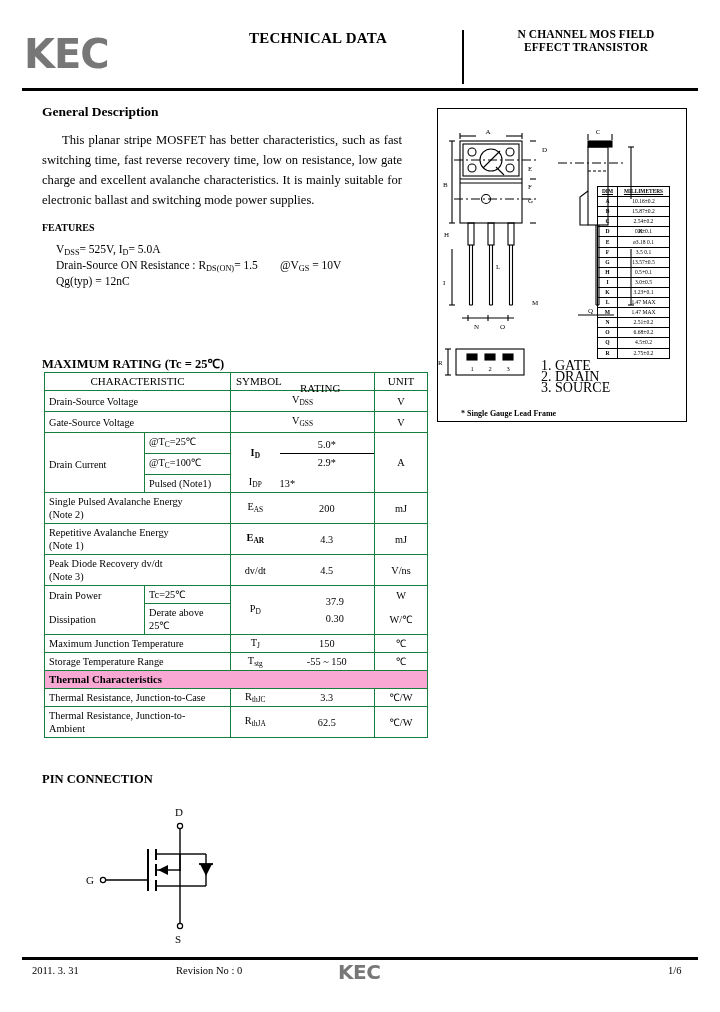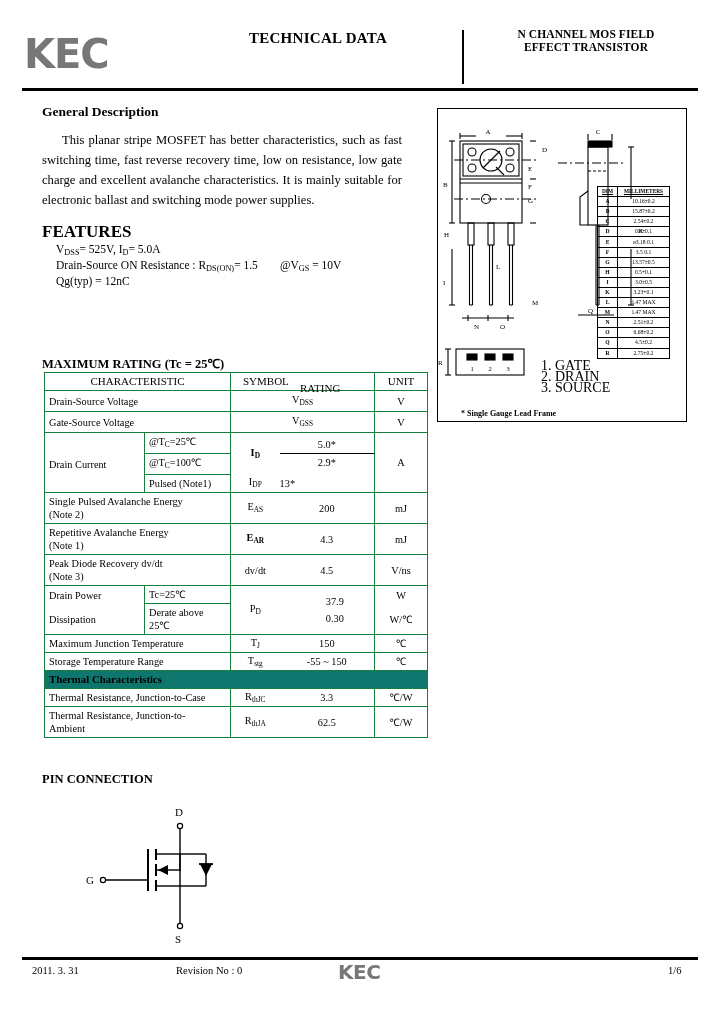--- a/index.html
+++ b/index.html
@@ -17,41 +17,41 @@
   .hdr-right{position:absolute;left:452px;top:0;width:224px;text-align:center;}
   .hdr-right .r1{font-weight:bold;font-size:19px;line-height:24px;letter-spacing:.2px;}
   .hdr-right .r2{font-weight:bold;font-size:11.5px;line-height:13px;letter-spacing:.1px;}
   .rule-top{position:absolute;left:22px;top:88px;width:676px;height:3px;background:#000;}
 
   
   .sec-title{position:absolute;font-weight:bold;font-size:13.5px;}
   #gen-desc-title{left:42px;top:104px;}
   .desc{position:absolute;left:42px;top:130px;width:360px;font-size:12.6px;line-height:20px;
         text-align:justify;text-indent:20px;}
-  #features-title{left:42px;top:222px;font-size:17px;}
+  #features-title{left:42px;top:222px;font-size:10px;}
   .feat{position:absolute;left:56px;font-size:11.5px;line-height:15px;white-space:nowrap;}
   #feat1{top:242px;}
   #feat2{top:258px;}
   #feat3{top:274px;}
   sub{font-size:.72em;vertical-align:-.28em;}
   .gap{display:inline-block;width:22px;}
 
   
   #maxrating-title{left:42px;top:355px;font-size:12.5px;}
   table.rt{position:absolute;left:44px;top:372px;width:383px;border-collapse:collapse;
            font-size:10.3px;table-layout:fixed;}
   table.rt td{border:1px solid #15803d;padding:2px 4px;vertical-align:middle;line-height:13px;}
   .c-char{text-align:left;}
   .c-sym,.c-rate,.c-unit{text-align:center;}
   .hdrow td{text-align:center;font-size:11px;padding:4px 2px;}
   .two{line-height:12px;}
   .nb-b{border-bottom:none !important;}
   .nb-t{border-top:none !important;}
   .idcell{position:relative;}
-  .thermal{background:#0f766e;font-weight:bold;font-size:10.8px;}
+  .thermal{background:#f9a8d4;font-weight:bold;font-size:10.8px;}
   .note-star{position:absolute;left:42px;top:746px;font-size:11px;}
   #pin-title{left:42px;top:772px;font-size:12.5px;}
 
   
   .pkg{position:absolute;left:437px;top:108px;width:248px;height:312px;border:1.5px solid #000;}
   .dimtbl{position:absolute;left:597px;top:186px;width:73px;border-collapse:collapse;
           font-size:5.6px;font-family:"Liberation Serif",serif;table-layout:fixed;}
   .dimtbl td{border:.5px solid #000;padding:0 1px;height:9.1px;line-height:9px;text-align:center;}
   .dimtbl td.k{width:17px;font-weight:bold;}
   .dimtbl tr.dh td{font-weight:bold;text-decoration:underline;font-size:5.4px;}
@@ -102,21 +102,21 @@
     <colgroup>
       <col style="width:100px">
         <col style="width:86px">
         <col style="width:144px">
         <col style="width:53px">
     </colgroup>
     <tbody>
 
       <tr class="hdrow">
         <td colspan="2">CHARACTERISTIC</td>
-        <td style="text-align:left;padding-left:12px">SYMBOL</td>
+        <td style="text-align:left;padding-left:5px">SYMBOL</td>
         <td>UNIT</td>
       </tr>
 
       <tr>
         <td colspan="2" class="c-char">Drain-Source Voltage</td>
         <td class="c-sym"><span>V</span><sub>DSS</sub></td>
         <td class="c-unit">V</td>
       </tr>
       <tr>
         <td colspan="2" class="c-char">Gate-Source Voltage</td>

